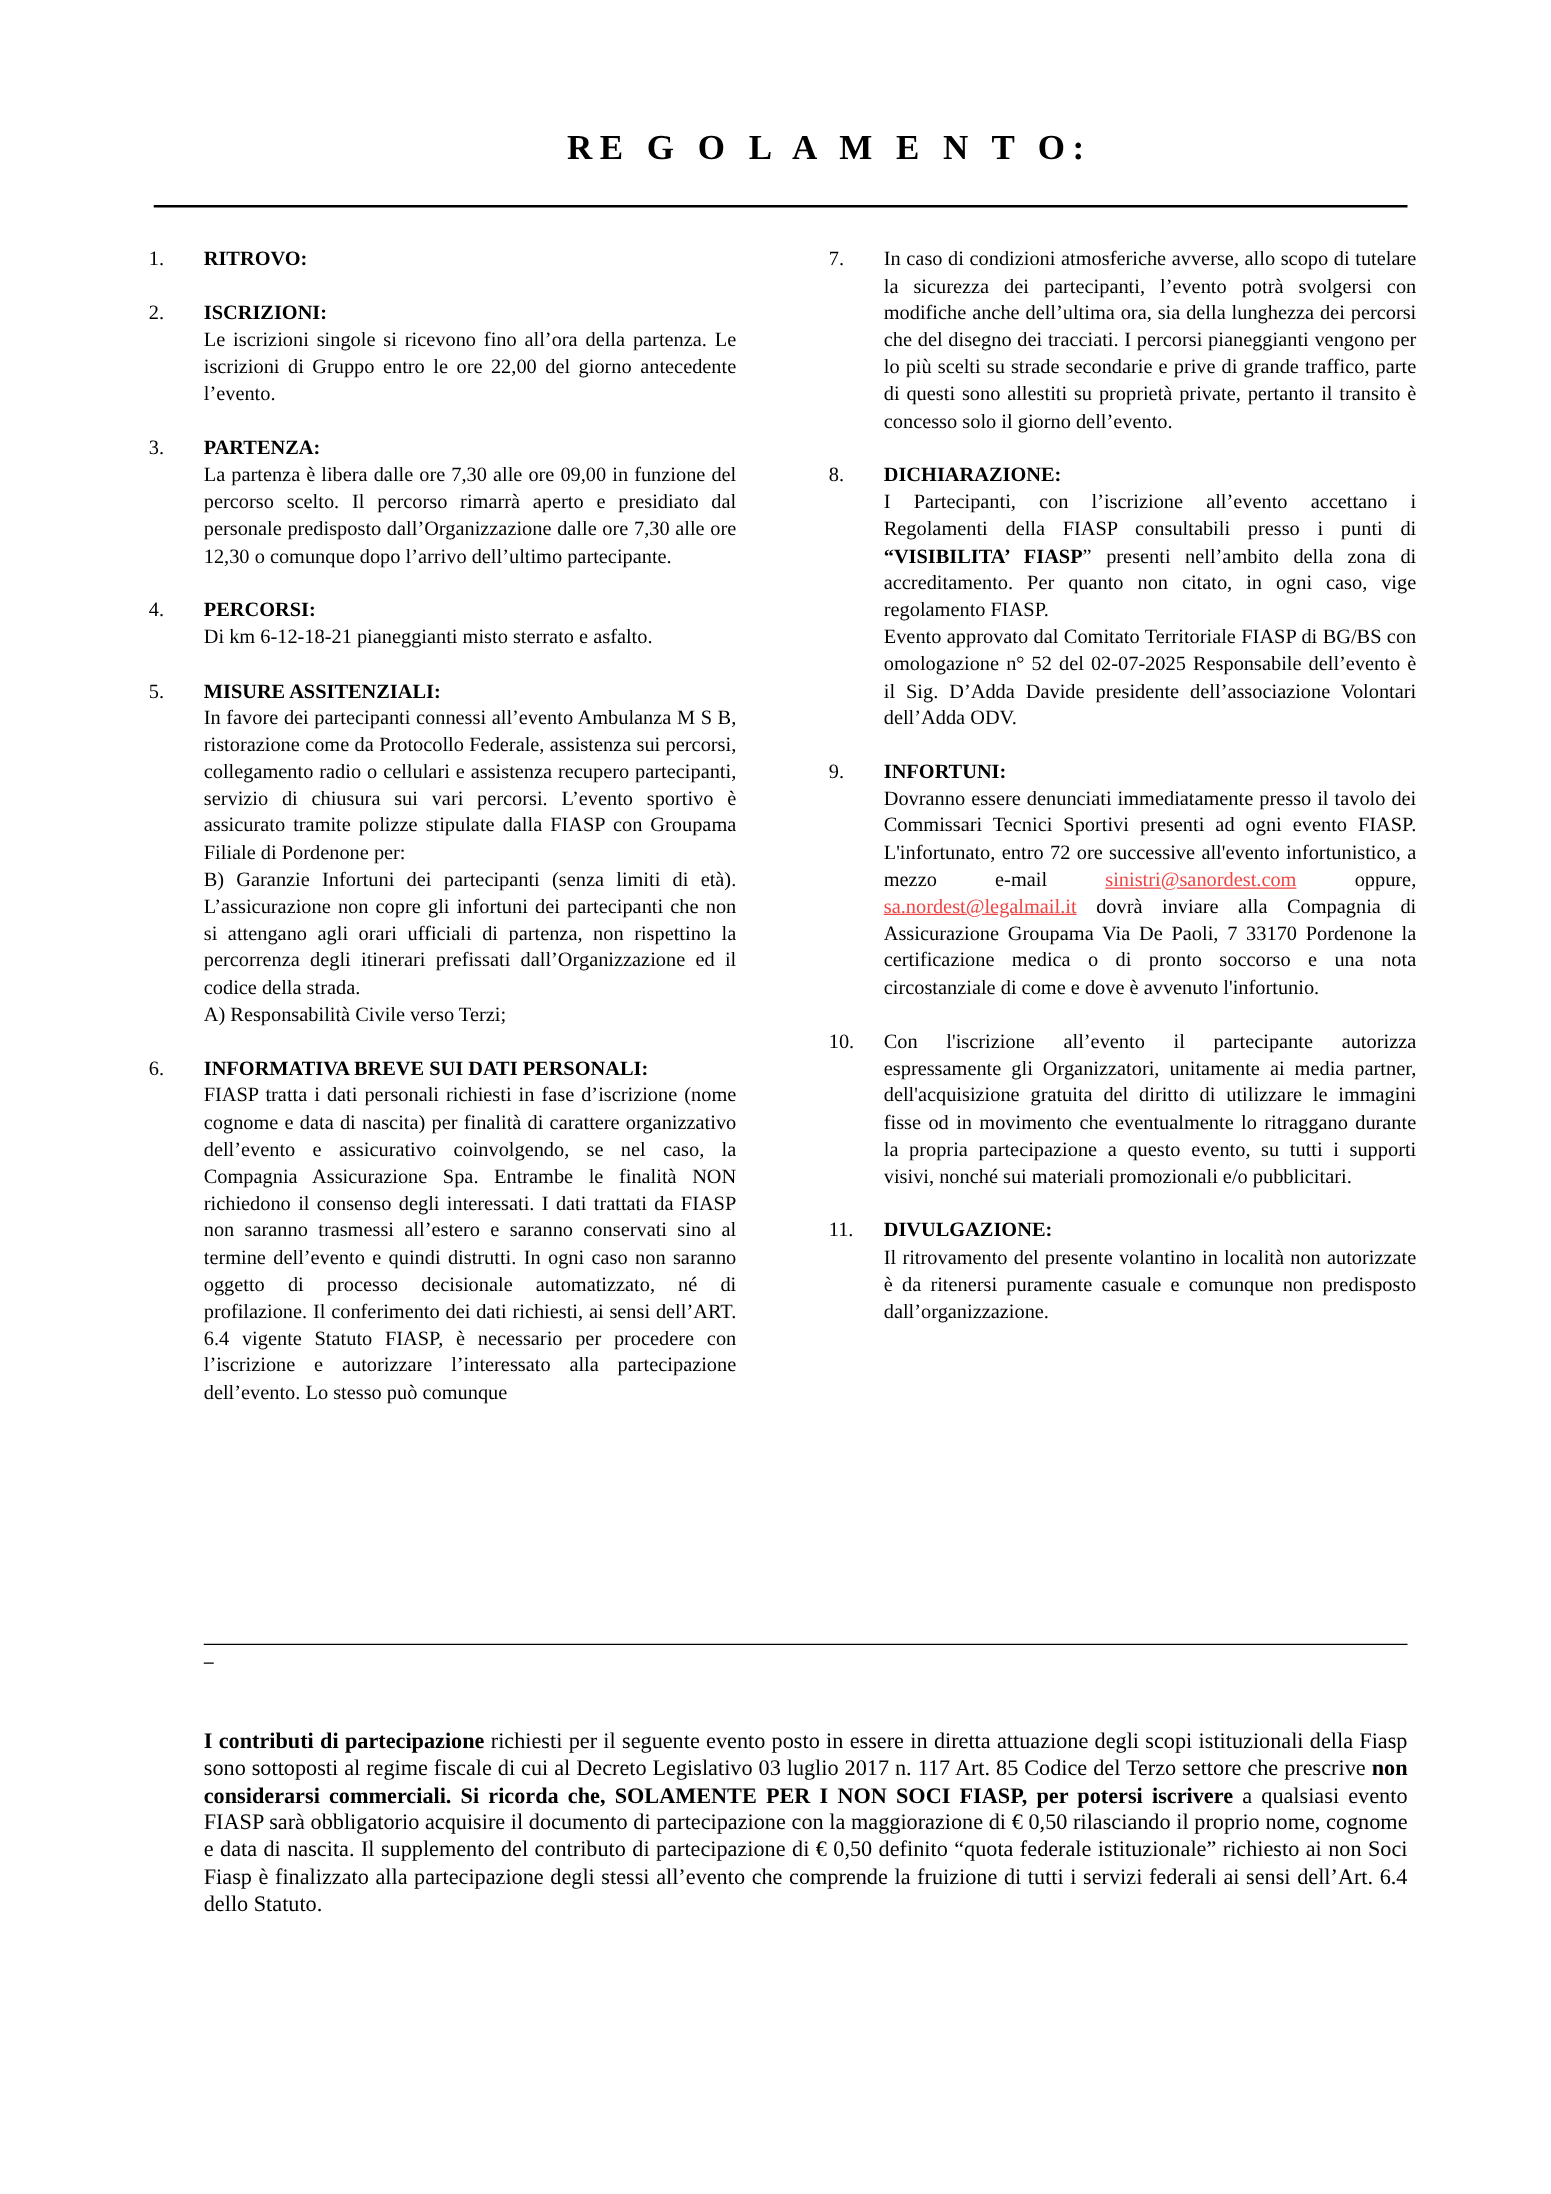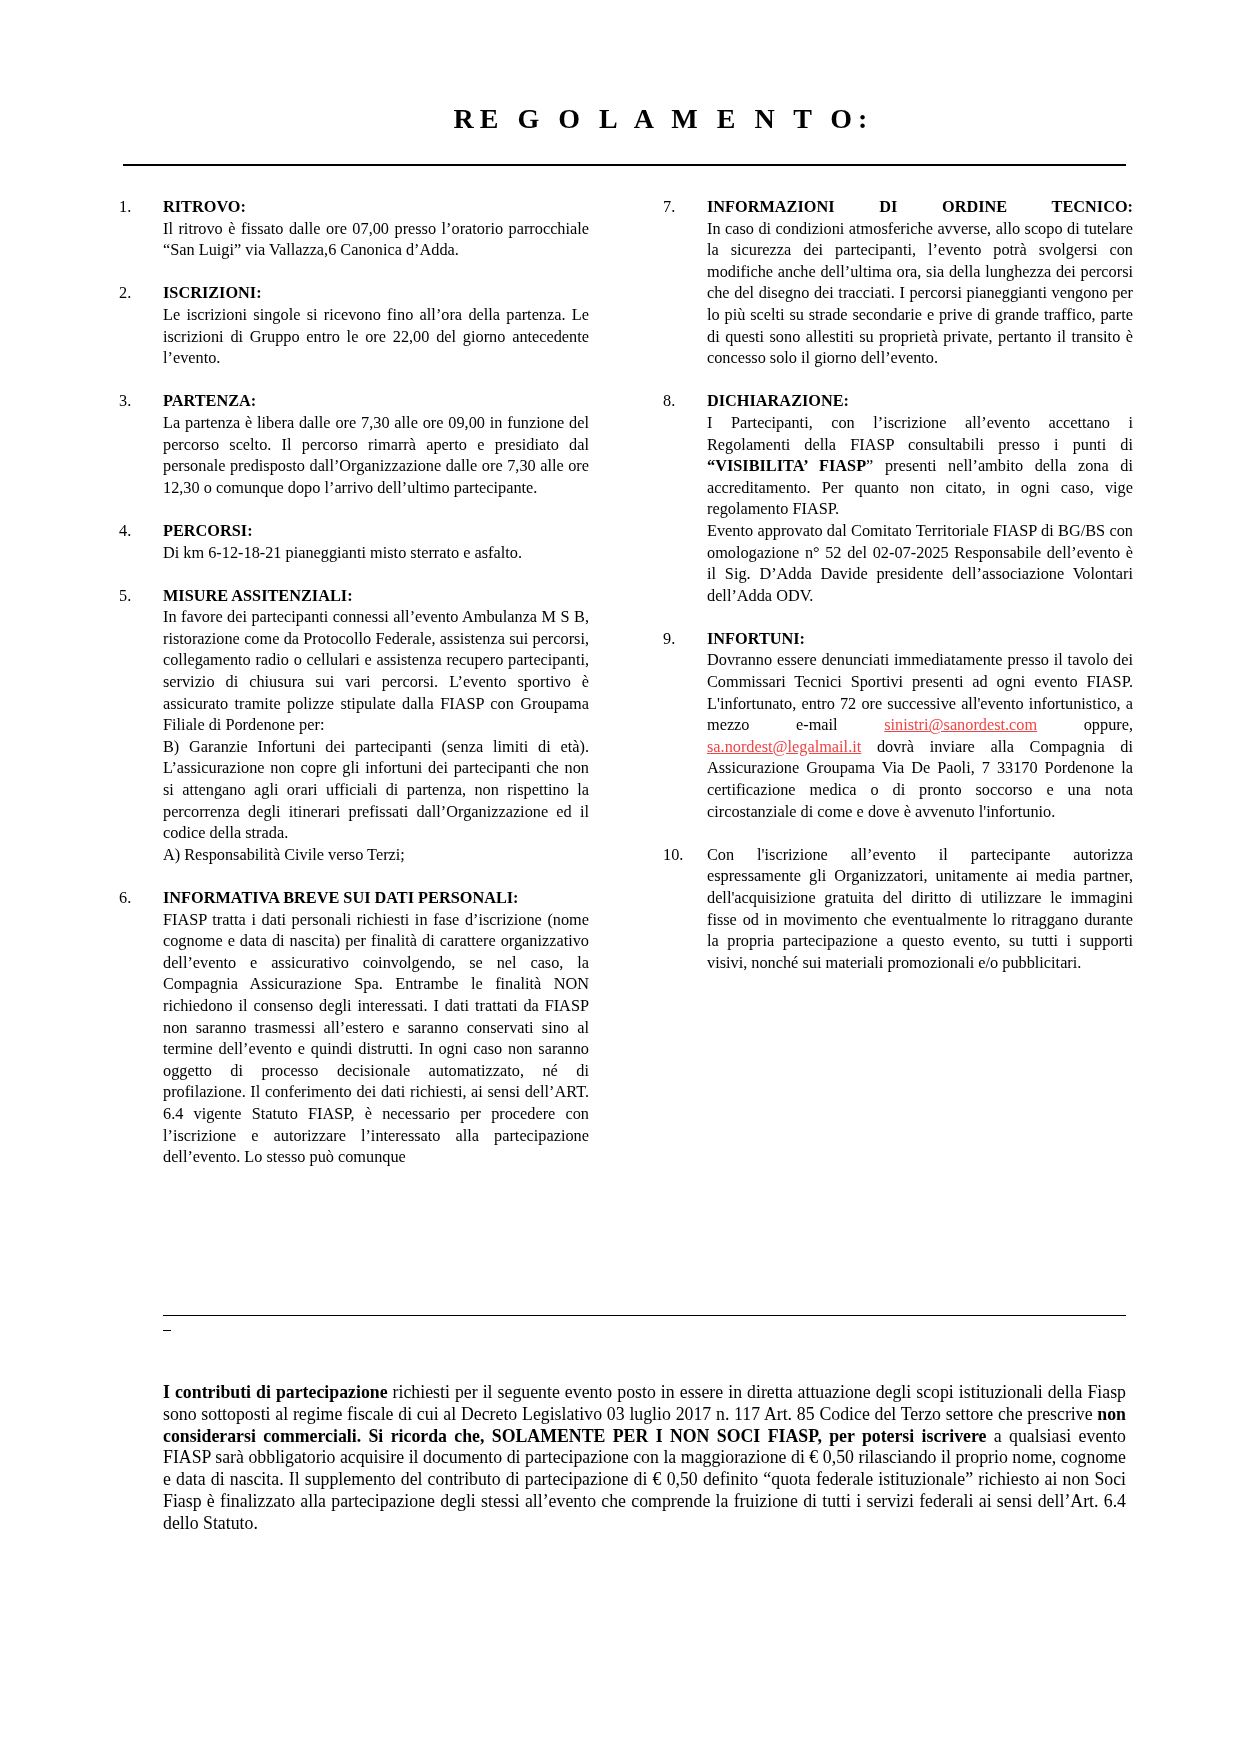--- a/index.html
+++ b/index.html
@@ -29,21 +29,20 @@
 </head>
 <body>
 
 <div class="title">RE G O L A M E N T O:</div>
 <div class="rule-top"></div>
 
 <div class="col col-left">
   <div class="item">
     <span class="num">1.</span>
     <span class="head">RITROVO:</span>
-    <span class="body">Il ritrovo è fissato dalle ore 07,00 presso l’oratorio parrocchiale “San Luigi” via Vallazza,6 Canonica d’Adda.</span>
   </div>
   <div class="item">
     <span class="num">2.</span>
     <span class="head">ISCRIZIONI:</span>
     <span class="body">Le iscrizioni singole si ricevono fino all’ora della partenza. Le iscrizioni di Gruppo entro le ore 22,00 del giorno antecedente l’evento.</span>
   </div>
   <div class="item">
     <span class="num">3.</span>
     <span class="head">PARTENZA:</span>
     <span class="body">La partenza è libera dalle ore 7,30 alle ore 09,00 in funzione del percorso scelto. Il percorso rimarrà aperto e presidiato dal personale predisposto dall’Organizzazione dalle ore 7,30 alle ore 12,30 o comunque dopo l’arrivo dell’ultimo partecipante.</span>
@@ -63,36 +62,40 @@
   <div class="item">
     <span class="num">6.</span>
     <span class="head">INFORMATIVA BREVE SUI DATI PERSONALI:</span>
     <span class="body">FIASP tratta i dati personali richiesti in fase d’iscrizione (nome cognome e data di nascita) per finalità di carattere organizzativo dell’evento e assicurativo coinvolgendo, se nel caso, la Compagnia Assicurazione Spa. Entrambe le finalità NON richiedono il consenso degli interessati. I dati trattati da FIASP non saranno trasmessi all’estero e saranno conservati sino al termine dell’evento e quindi distrutti. In ogni caso non saranno oggetto di processo decisionale automatizzato, né di profilazione. Il conferimento dei dati richiesti, ai sensi dell’ART. 6.4 vigente Statuto FIASP, è necessario per procedere con l’iscrizione e autorizzare l’interessato alla partecipazione dell’evento. Lo stesso può comunque</span>
   </div>
 </div>
 
 <div class="col col-right">
   <div class="item">
     <span class="num">7.</span>
-    <span class="head spread">INFORMAZIONI DI ORDINE TECNICO:</span>
     <span class="body">In caso di condizioni atmosferiche avverse, allo scopo di tutelare la sicurezza dei partecipanti, l’evento potrà svolgersi con modifiche anche dell’ultima ora, sia della lunghezza dei percorsi che del disegno dei tracciati. I percorsi pianeggianti vengono per lo più scelti su strade secondarie e prive di grande traffico, parte di questi sono allestiti su proprietà private, pertanto il transito è concesso solo il giorno dell’evento.</span>
   </div>
   <div class="item">
     <span class="num">8.</span>
     <span class="head">DICHIARAZIONE:</span>
     <span class="body"><span>I Partecipanti, con l’iscrizione all’evento accettano i Regolamenti della FIASP consultabili presso i punti di </span><b>“VISIBILITA’ FIASP</b><span>” presenti nell’ambito della zona di accreditamento. Per quanto non citato, in ogni caso, vige regolamento FIASP.</span></span>
     <span class="body">Evento approvato dal Comitato Territoriale  FIASP di BG/BS con omologazione n° 52 del 02-07-2025 Responsabile dell’evento è il Sig. D’Adda Davide presidente dell’associazione Volontari dell’Adda ODV.</span>
   </div>
   <div class="item">
     <span class="num">9.</span>
     <span class="head">INFORTUNI:</span>
     <span class="body"><span>Dovranno essere denunciati immediatamente presso il tavolo dei Commissari Tecnici Sportivi presenti ad ogni evento FIASP. L'infortunato, entro 72 ore successive all'evento infortunistico, a mezzo e-mail </span><a class="link">sinistri@sanordest.com</a><span> oppure, </span><a class="link">sa.nordest@legalmail.it</a><span> dovrà inviare alla Compagnia di Assicurazione Groupama Via De Paoli, 7 33170 Pordenone la certificazione medica o di pronto soccorso e una nota circostanziale di come e dove è avvenuto l'infortunio.</span></span>
   </div>
   <div class="item">
     <span class="num">10.</span>
     <span class="body">Con l'iscrizione all’evento il partecipante autorizza espressamente gli Organizzatori, unitamente ai media partner, dell'acquisizione gratuita del diritto di utilizzare le immagini fisse od in movimento che eventualmente lo ritraggano durante la propria partecipazione a questo evento, su tutti i supporti visivi, nonché sui materiali promozionali e/o pubblicitari.</span>
   </div>
+  <div class="item">
+    <span class="num">11.</span>
+    <span class="head">DIVULGAZIONE:</span>
+    <span class="body">Il ritrovamento del presente volantino in località non autorizzate è da ritenersi puramente casuale e comunque non predisposto dall’organizzazione.</span>
+  </div>
 </div>
 
 <div class="rule-bottom"></div>
 <div class="dash"></div>
 
 <div class="footer"><b>I contributi di partecipazione</b><span> richiesti per il seguente evento posto in essere in diretta attuazione degli scopi istituzionali della Fiasp sono sottoposti al regime fiscale di cui al Decreto Legislativo 03 luglio 2017 n. 117 Art. 85 Codice del Terzo settore che prescrive </span><b>non considerarsi commerciali. Si ricorda che, SOLAMENTE PER I NON SOCI FIASP, per potersi iscrivere</b><span> a qualsiasi evento FIASP sarà obbligatorio acquisire il documento di partecipazione con la maggiorazione di € 0,50 rilasciando il proprio nome, cognome e data di nascita. Il supplemento del contributo di partecipazione di € 0,50 definito “quota federale istituzionale” richiesto ai non Soci Fiasp è finalizzato alla partecipazione degli stessi all’evento che comprende la fruizione di tutti i servizi federali ai sensi dell’Art. 6.4 dello Statuto.</span></div>
 
 </body></html>

